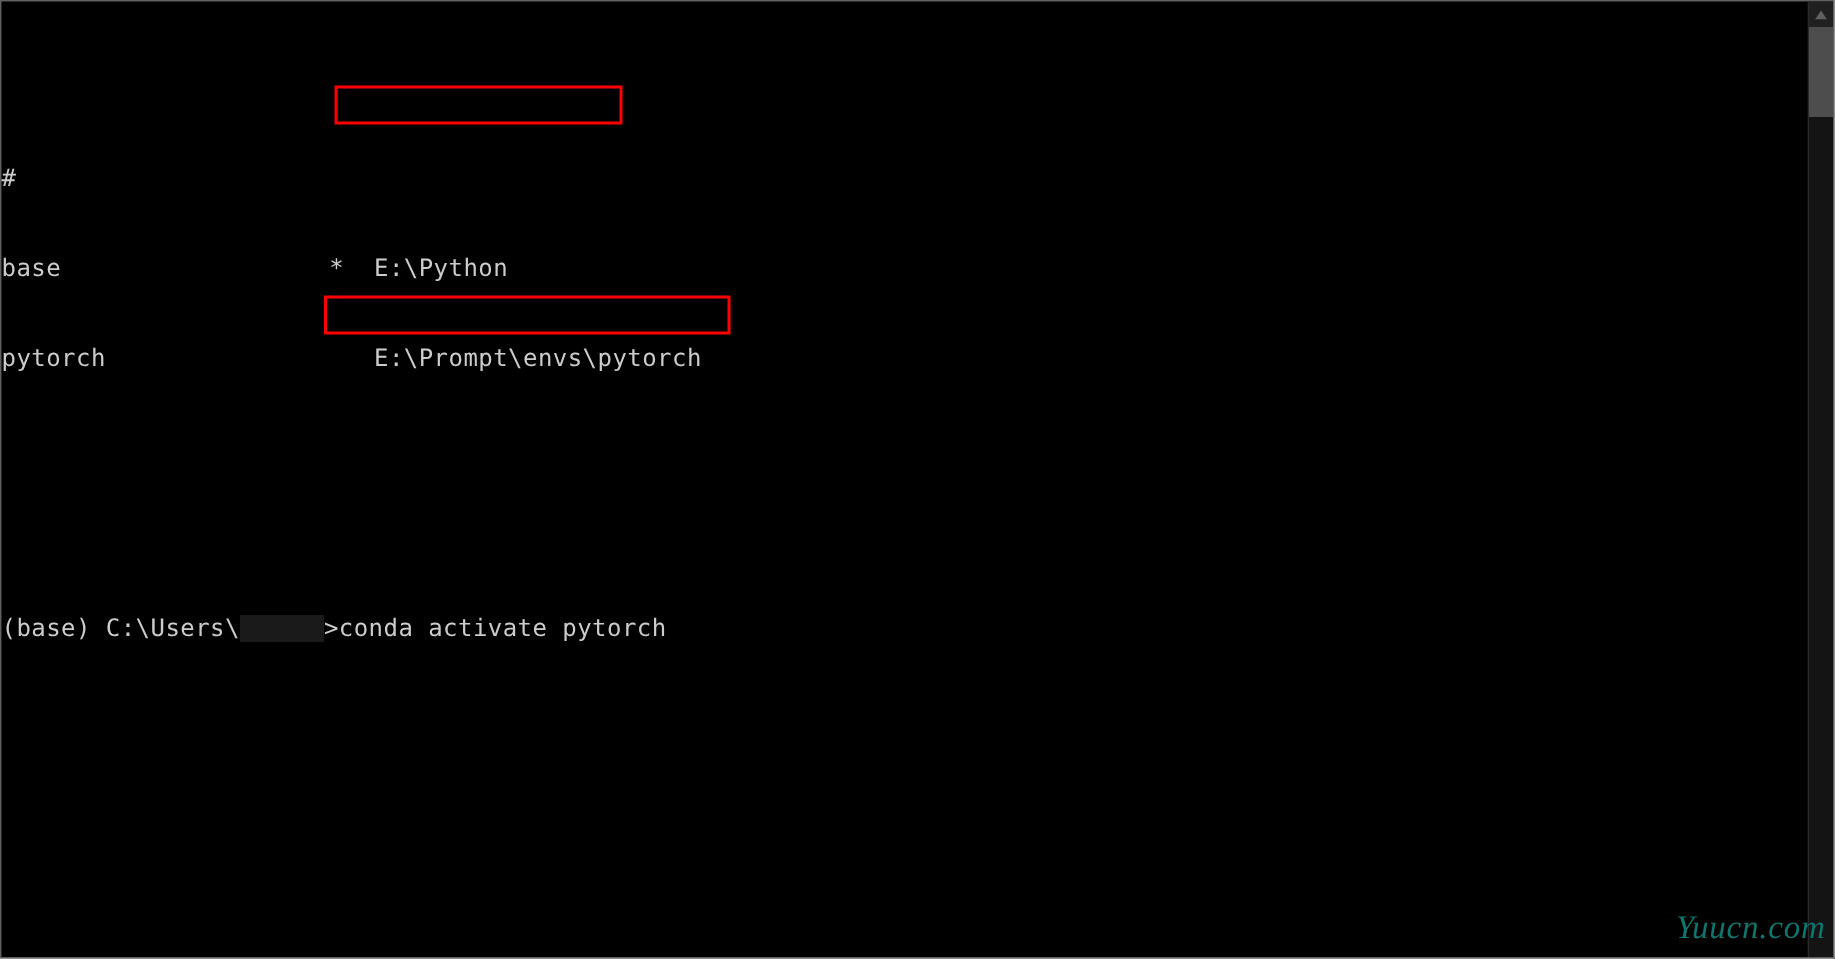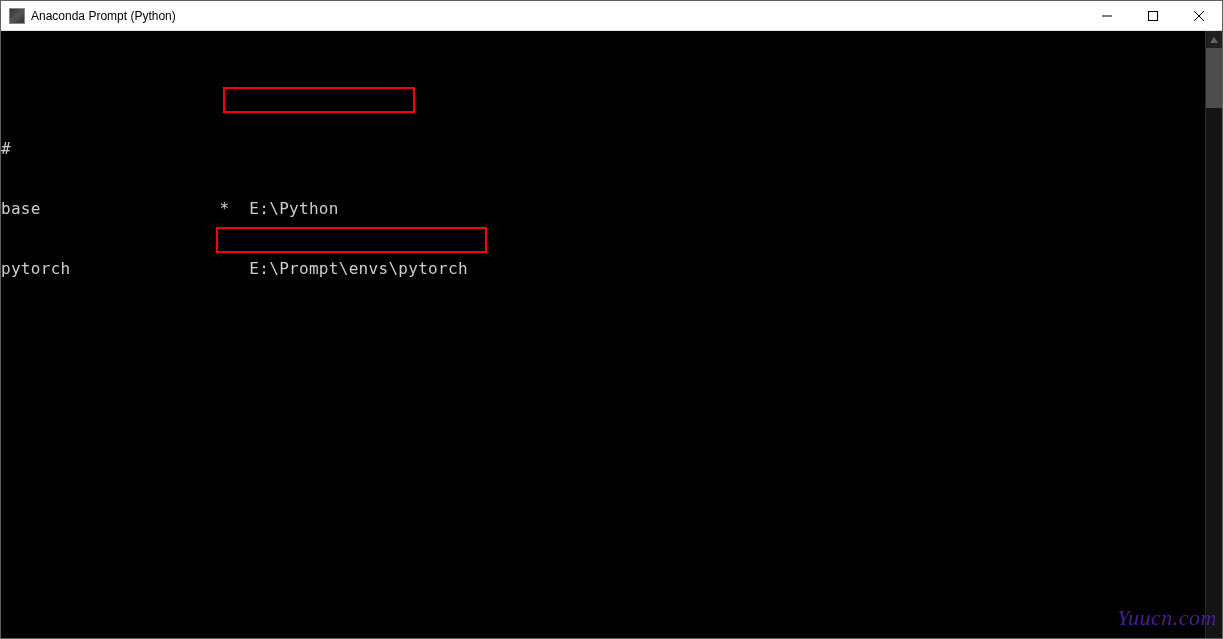--- a/index.html
+++ b/index.html
@@ -138,67 +138,46 @@
       left: 215px;
       border: 2px solid #ff0000;
       height: 26px;
       width: 271px;
       pointer-events: none;
     }
     .watermark {
       position: absolute;
       right: 6px;
       bottom: 8px;
-      color: #4c1d95;
+      color: #0f766e;
       font-family: Georgia, serif;
       font-size: 22px;
       font-style: italic;
       letter-spacing: 0.5px;
       z-index: 100;
       pointer-events: none;
     }
     .term-pad {
       height: 28px;
     }
   </style>
 </head>
 <body>
 
 <div class="window">
-  <div class="titlebar">
-    <div class="titlebar-icon"></div>
-    <div class="titlebar-text">Anaconda Prompt (Python)</div>
-    <div class="titlebar-controls">
-      <div class="titlebar-btn">
-        <svg viewBox="0 0 10 10">
-            <line x1="0" y1="5" x2="10" y2="5" stroke="#000" stroke-width="1"></line>
-          </svg>
-      </div>
-      <div class="titlebar-btn">
-        <svg viewBox="0 0 10 10">
-            <rect x="0.5" y="0.5" width="9" height="9" fill="none" stroke="#000" stroke-width="1"></rect>
-          </svg>
-      </div>
-      <div class="titlebar-btn">
-        <svg viewBox="0 0 10 10">
-            <line x1="0" y1="0" x2="10" y2="10" stroke="#000" stroke-width="1"></line>
-            <line x1="10" y1="0" x2="0" y2="10" stroke="#000" stroke-width="1"></line>
-          </svg>
-      </div>
-    </div>
-  </div>
 
   <div class="terminal-area">
     <div class="terminal-content">
       <div class="term-pad"></div>
       <span class="term-line"><span>#</span></span>
       <span class="term-line"><span>base</span><span>                  </span><span>*  E:\Python</span></span>
       <span class="term-line"><span>pytorch</span><span>                  </span><span>E:\Prompt\envs\pytorch</span></span>
       <span class="term-line"></span>
       <span class="term-line"></span>
+      <span class="term-line"><span>(base) C:\Users\</span><span class="redact"></span><span>&gt;</span><span>conda activate pytorch</span></span>
       <span class="term-line"></span>
       
 
       <div class="hl1-wrap"></div>
       <div class="hl2-wrap"></div>
     </div>
 
     <div class="scrollbar-vertical">
       <div class="scrollbar-arrow">
         <svg width="8" height="6" viewBox="0 0 8 6">

